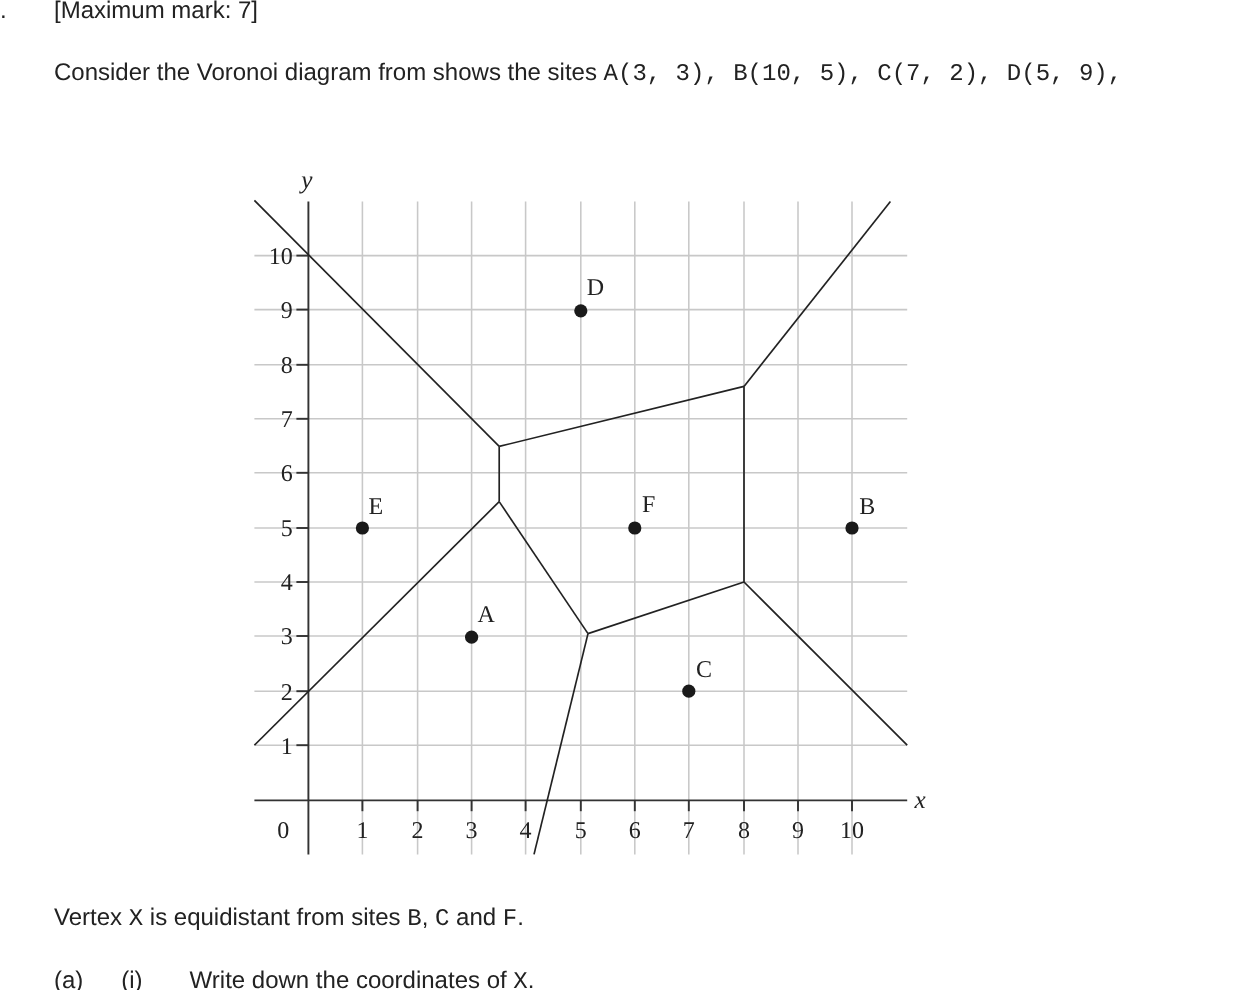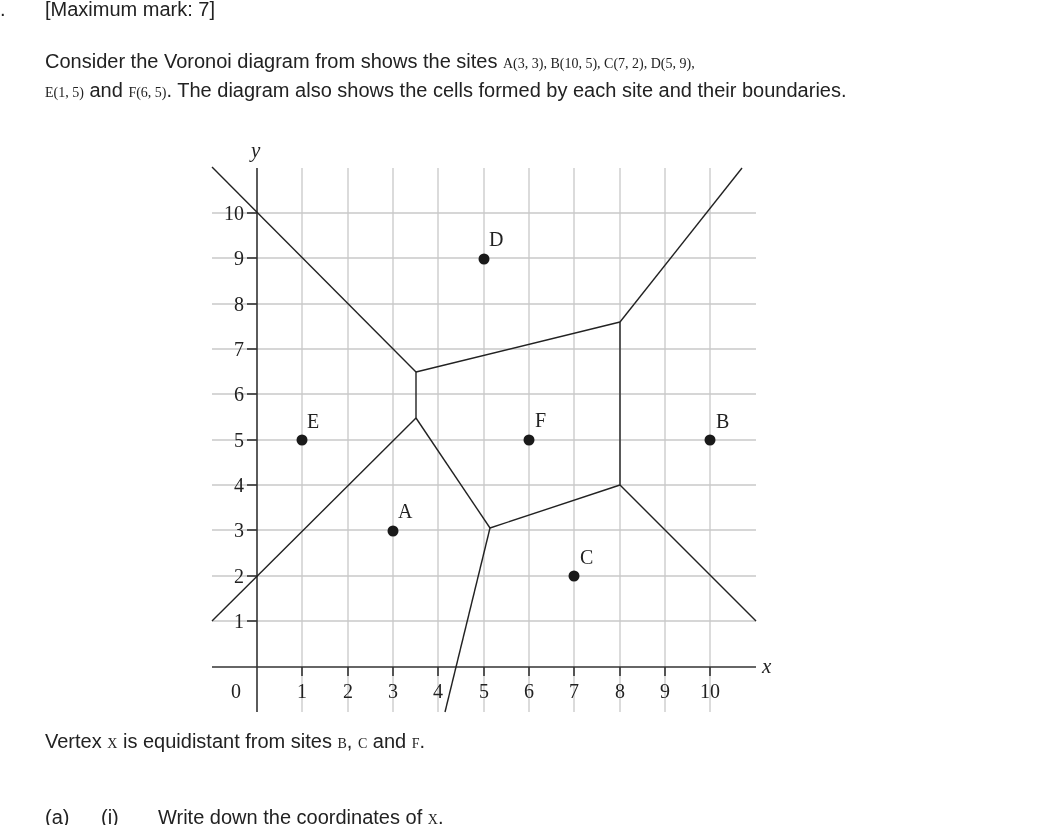--- a/index.html
+++ b/index.html
@@ -1,35 +1,34 @@
 <!DOCTYPE html>
 <html><head>
 <meta charset="utf-8">
 <style>
   html, body { margin: 0; padding: 0; background: #ffffff; }
   body { width: 1044px; height: 825px; position: relative; overflow: hidden; color: #222; font-family: "Liberation Sans", sans-serif; }
   .bullet { position: absolute; left: 0px; top: -2px; font-size: 20px; }
   .maxmark { position: absolute; left: 45px; top: -2px; font-size: 20px; }
   .para { position: absolute; left: 45px; font-size: 20px; line-height: 27px; white-space: nowrap; }
-  .m { font-family: Liberation Serif, serif; font-size: 14px; }
+  .m { font-family: Liberation Mono, monospace; font-size: 20px; }
   .p1 { top: 48px; }
-  .p2 { top: 728px; }
+  .p2 { top: 752px; }
   .qline { position: absolute; top: 806px; font-size: 20px; white-space: nowrap; }
   svg { position: absolute; left: 0; top: 0; }
   svg text { font-family: "Liberation Serif", serif; fill: #222; }
 </style>
 </head>
 <body>
 
 <div class="bullet">.</div>
 <div class="maxmark">[Maximum mark: 7]</div>
 
 <div class="para p1">
   <div><span>Consider the Voronoi diagram from shows the sites </span><span class="m">A(3, 3), B(10, 5), C(7, 2), D(5, 9),</span></div>
-  <div><span class="m">E(1, 5)</span><span> and </span><span class="m">F(6, 5)</span><span>. The diagram also shows the cells formed by each site and their boundaries.</span></div>
 </div>
 
 <svg width="1044" height="825">
 
   <g stroke="#c8c8c8" stroke-width="1.3">
     <line x1="302" y1="168" x2="302" y2="712"></line>
     <line x1="348" y1="168" x2="348" y2="712"></line>
     <line x1="393" y1="168" x2="393" y2="712"></line>
     <line x1="438" y1="168" x2="438" y2="712"></line>
     <line x1="484" y1="168" x2="484" y2="712"></line>

